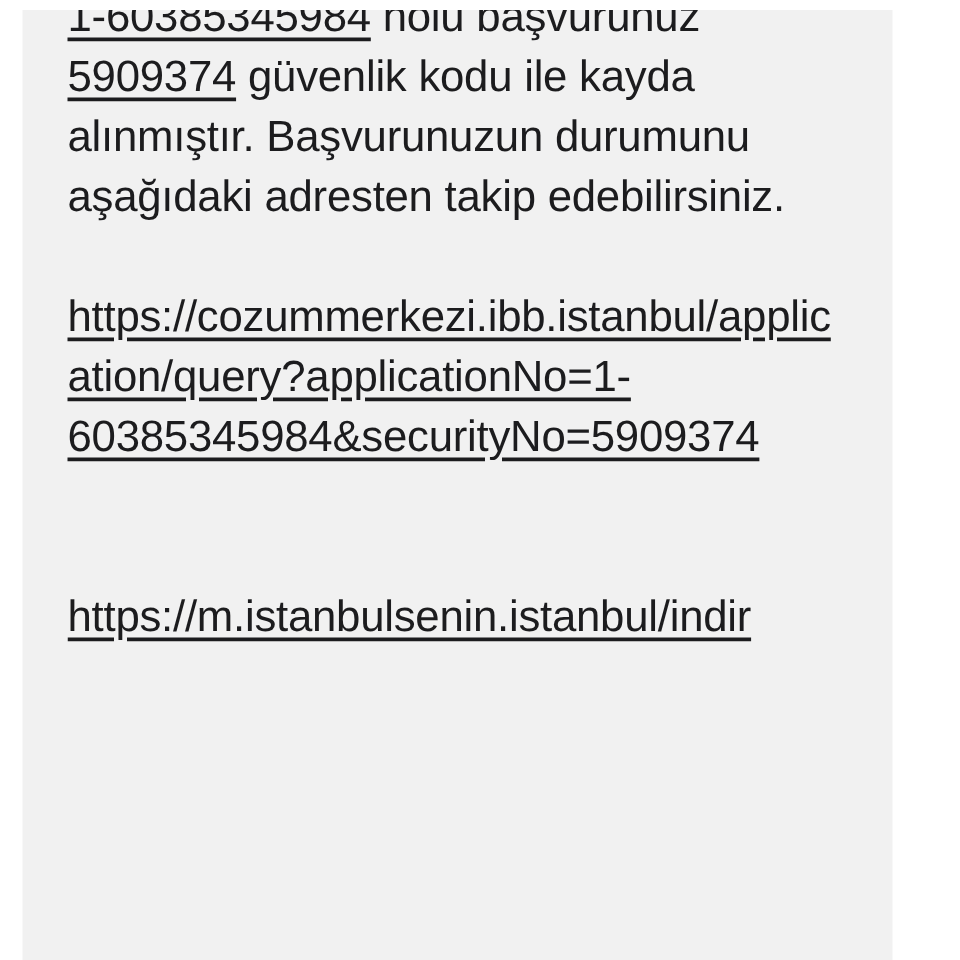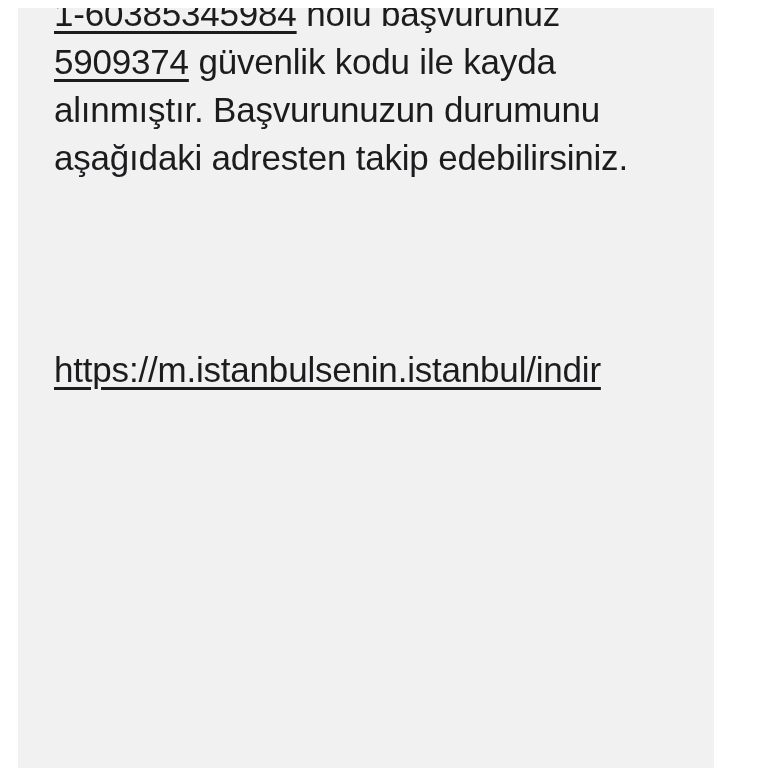--- a/index.html
+++ b/index.html
@@ -49,36 +49,38 @@
     text-underline-offset: 5px;
     color: #1c1c1e;
     cursor: pointer;
   }
   
   .clip-top {
     margin-top: -18px;
   }
   .bottom-clip {
     overflow: hidden;
-    margin-top: 20px;
   }
 </style>
 </head>
 <body>
 
 <div id="screen">
   <div class="bubble">
     <div class="msg-text">
 
       <div class="para clip-top">
         <span class="link">1-60385345984</span><span> nolu başvurunuz </span><span class="link">5909374</span><span> güvenlik kodu ile kayda alınmıştır. Başvurunuzun durumunu aşağıdaki adresten takip edebilirsiniz.</span>
       </div>
 
       <div class="spacer"></div>
 
+      <div class="para">
+        <span class="link">https://cozummerkezi.ibb.istanbul/application/query?applicationNo=1-60385345984&amp;securityNo=5909374</span>
+      </div>
 
       <div class="spacer"></div>
 
 
       <div class="spacer"></div>
 
       <div class="para bottom-clip">
         <span class="link">https://m.istanbulsenin.istanbul/indir</span>
       </div>
 

